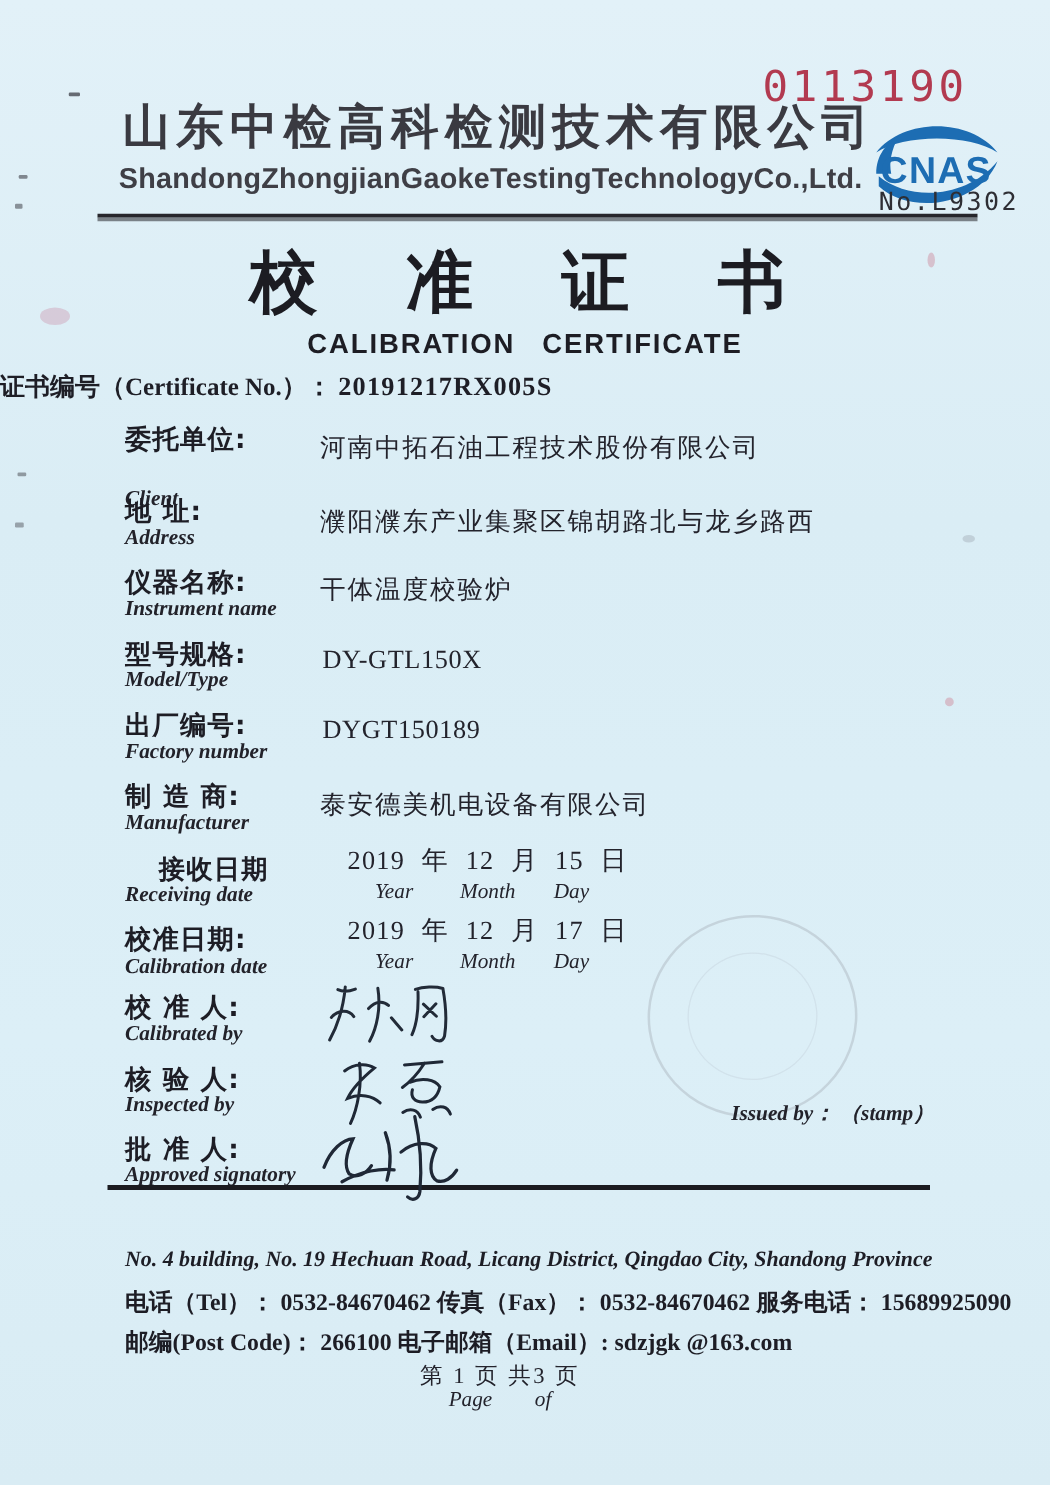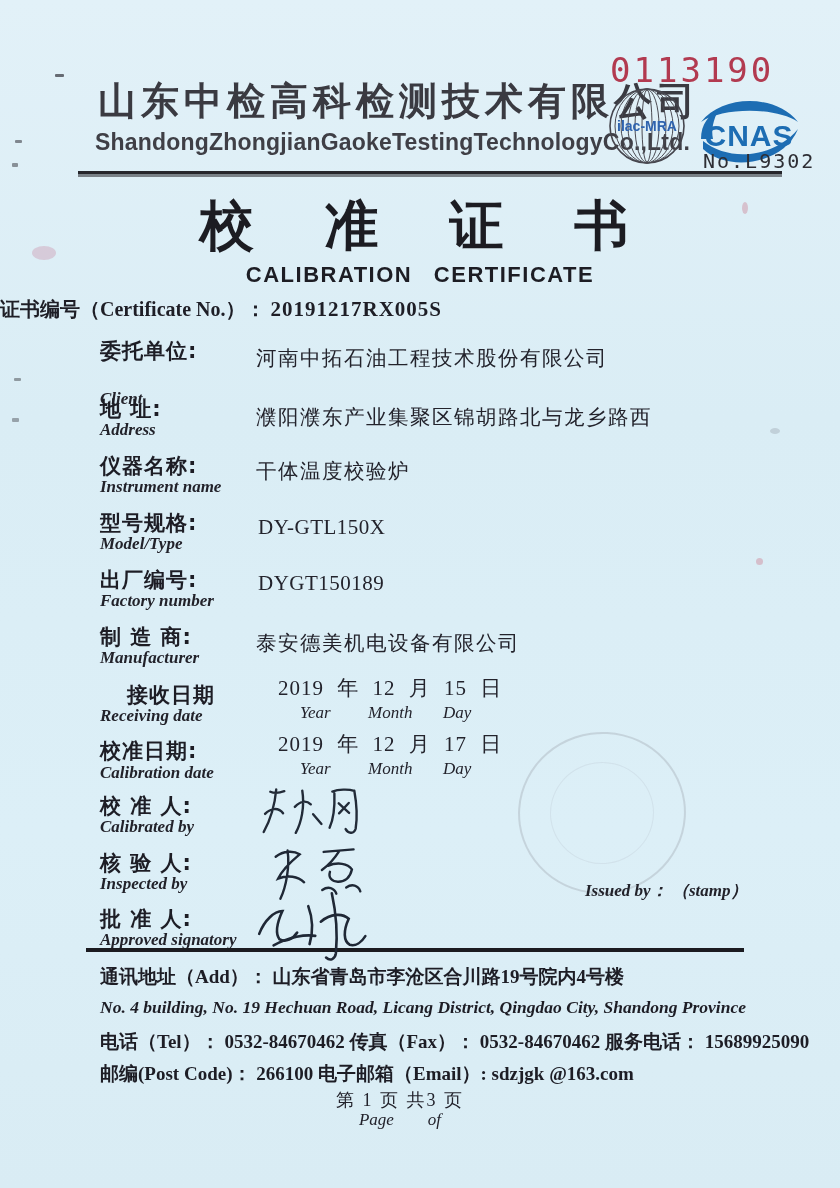--- a/index.html
+++ b/index.html
@@ -79,31 +79,20 @@
 </style>
 </head>
 <body>
 
 <div class="page">
 
   <div class="abs serial">0113190</div>
   <div class="abs company-cn">山东中检高科检测技术有限公司</div>
   <div class="abs company-en">ShandongZhongjianGaokeTestingTechnologyCo.,Ltd.</div>
 
-  <div class="abs" style="left:607px;top:86px;width:80px;height:80px;">
-    <svg width="80" height="80" viewBox="0 0 80 80">
-      <circle cx="40" cy="40" r="37" fill="none" stroke="#45454d" stroke-width="1.6"></circle>
-      <ellipse cx="40" cy="40" rx="5" ry="36" fill="none" stroke="#4a4a52" stroke-width="1"></ellipse>
-      <ellipse cx="40" cy="40" rx="12" ry="36.5" fill="none" stroke="#4a4a52" stroke-width="1"></ellipse>
-      <ellipse cx="40" cy="40" rx="19" ry="37" fill="none" stroke="#4a4a52" stroke-width="1"></ellipse>
-      <ellipse cx="40" cy="40" rx="26" ry="37" fill="none" stroke="#4a4a52" stroke-width="1"></ellipse>
-      <ellipse cx="40" cy="40" rx="32" ry="37" fill="none" stroke="#4a4a52" stroke-width="1"></ellipse>
-      <text x="40" y="45" text-anchor="middle" font-size="14" font-weight="bold" fill="#2f63ae">ilac-MRA</text>
-    </svg>
-  </div>
 
   <div class="abs" style="left:688px;top:92px;width:122px;height:84px;">
     <svg width="122" height="84" viewBox="0 0 122 84">
       <path d="M13 30 C35 2 88 2 110 30 C88 15 35 15 13 30 Z" fill="#1d6db3"></path>
       <path d="M13 47 C13 32 21 23 31 17 C25 28 23 38 25 47 Z" fill="#1d6db3"></path>
       <path d="M15 49 C41 70 86 66 110 37 C96 72 41 81 15 57 Z" fill="#1d6db3"></path>
       <text x="61" y="54" text-anchor="middle" font-size="30" font-weight="bold" fill="#1d6db3" letter-spacing="1">CNAS</text>
     </svg>
   </div>
   <div class="abs accred-no">No.L9302</div>
@@ -184,21 +173,20 @@
       <path d="M64 18 C68 30 68 44 64 56"></path>
       <path d="M88 6 C92 28 92 50 90 66 C89 72 84 74 80 70"></path>
       <path d="M76 34 C86 26 98 26 104 32 C98 44 98 54 104 58 C110 60 116 56 120 50"></path>
     </svg>
   </div>
 
   <div class="abs stamp-ghost"></div>
   <div class="abs issued-en">Issued by： （stamp）</div>
 
   <div class="abs rule-bottom"></div>
-  <div class="abs ft1">通讯地址（Add）： 山东省青岛市李沧区合川路19号院内4号楼</div>
   <div class="abs ft2">No. 4 building, No. 19 Hechuan Road, Licang District, Qingdao City, Shandong Province</div>
   <div class="abs ft3">电话（Tel）： 0532-84670462   传真（Fax）： 0532-84670462   服务电话： 15689925090</div>
   <div class="abs ft4">邮编(Post Code)： 266100    电子邮箱（Email）: sdzjgk @163.com</div>
   <div class="abs page-cn">第 1 页 共3 页</div>
   <div class="abs page-en">
     <span>Page</span><span class="gap"></span><span>of</span>
   </div>
 
   <div class="mark" style="left:55px;top:74px;width:9px;height:3px;opacity:.7;"></div>
   <div class="mark" style="left:15px;top:140px;width:7px;height:3px;opacity:.55;"></div>

